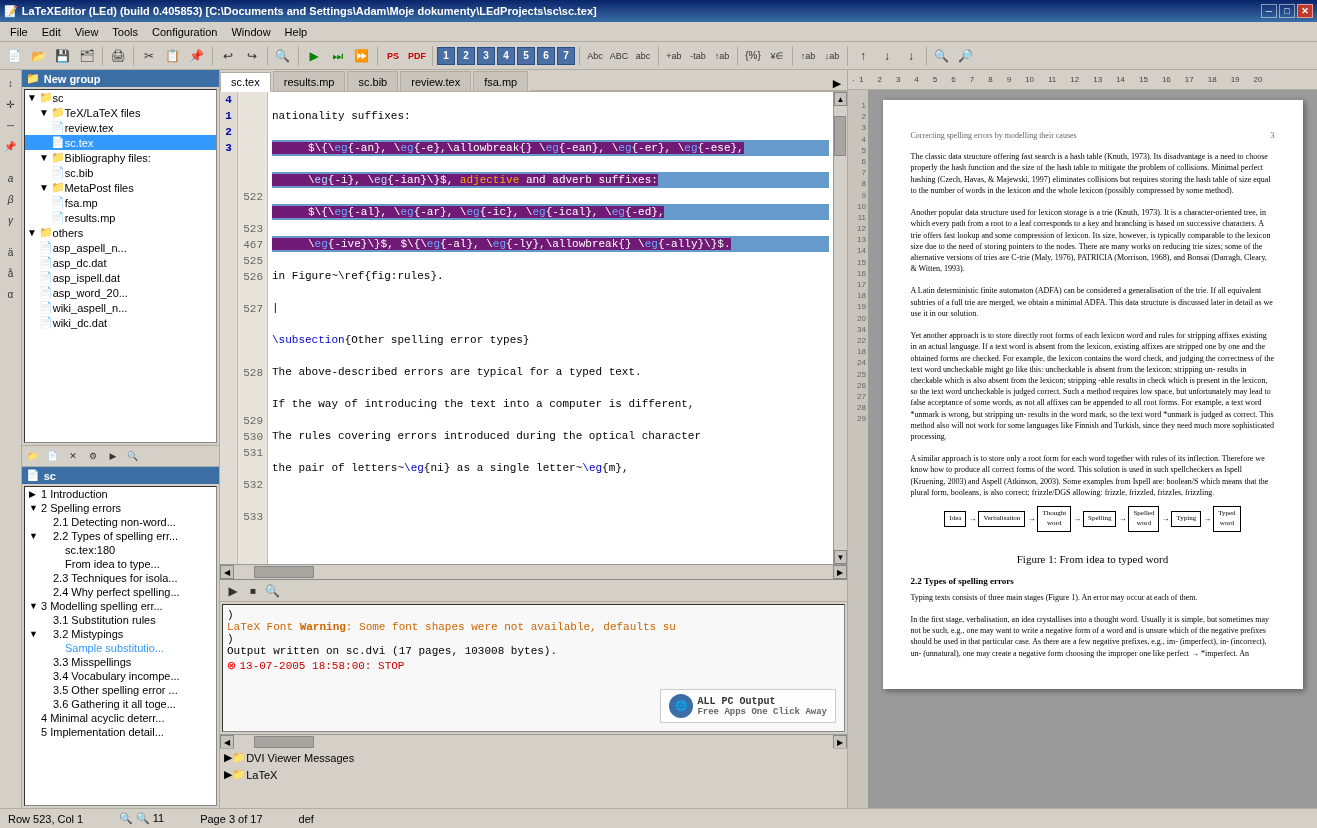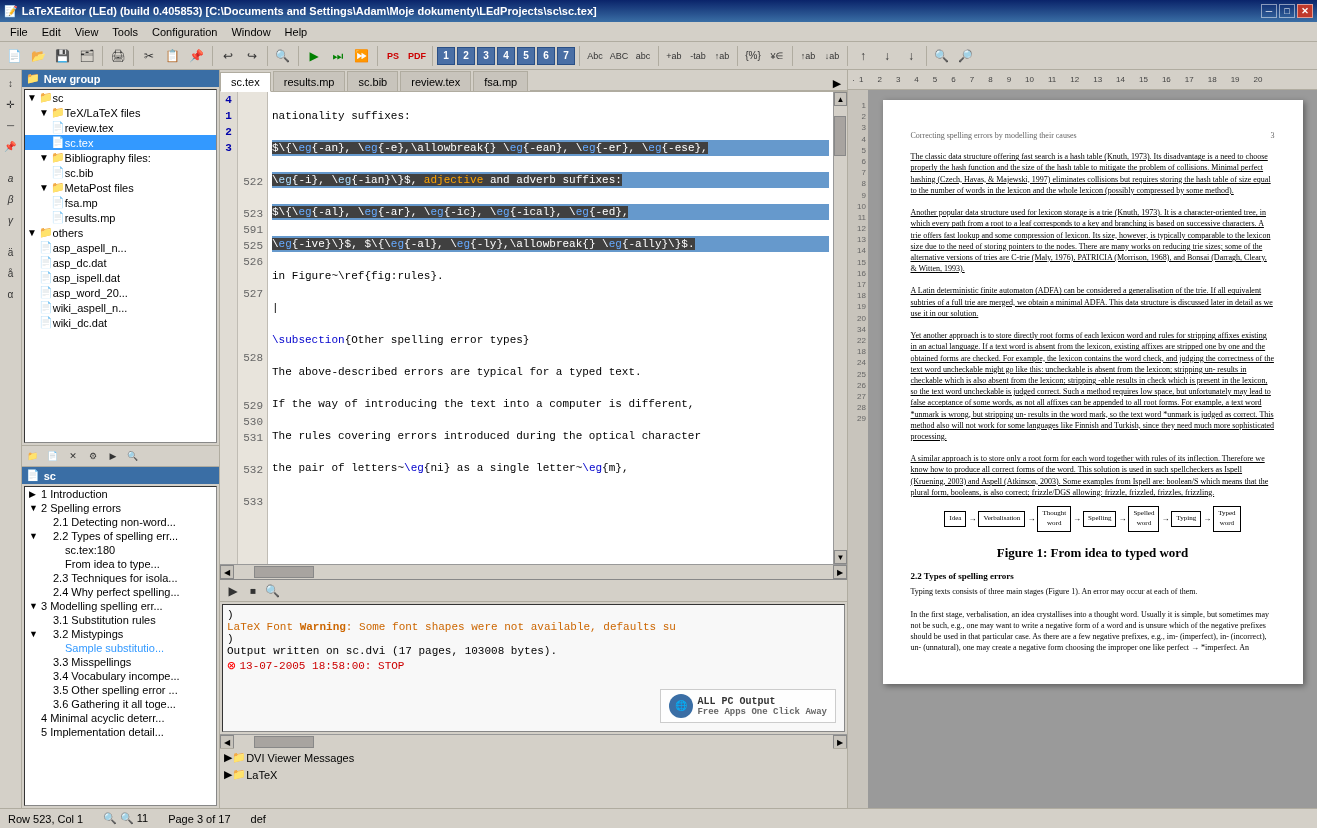--- a/index.html
+++ b/index.html
@@ -153,40 +153,40 @@
       overflow: hidden;
       background: white;
       position: relative;
       display: flex;
     }
     
     .line-numbers {
       background: #e8e4dc;
       border-right: 1px solid #c0bcb4;
       min-width: 30px;
-      padding: 2px 4px;
+      padding: 17px 4px;
       font-family: 'Courier New', monospace;
       font-size: 11px;
       line-height: 16px;
       overflow: hidden;
       color: #666;
       text-align: right;
     }
     
     .editor-text {
       flex: 1;
       overflow: auto;
       font-family: 'Courier New', monospace;
       font-size: 11px;
       line-height: 16px;
       padding: 0 4px;
       white-space: pre;
       color: #000;
     }
-    .sel-bg { background: #404040; color: white; }
+    .sel-bg { background: #701a75; color: white; padding-left: 36px; }
     #console-content {
       flex: 1;
       background: #f8f8f8;
       border: 1px inset #888;
       margin: 2px;
       overflow: auto;
       font-family: 'Courier New', monospace;
       font-size: 11px;
       padding: 4px;
     }
@@ -301,21 +301,21 @@
     }
     
     
     #status-bar {
       height: 20px;
       background: #d4d0c8;
       border-top: 1px solid #b0aca0;
       display: flex;
       align-items: center;
       padding: 0 8px;
-      gap: 20px;
+      gap: 36px;
       font-size: 11px;
     }
     
     
     .outline-item {
       display: flex;
       align-items: center;
       padding: 1px 4px;
       cursor: pointer;
       white-space: nowrap;
@@ -819,21 +819,21 @@
 
         <div class="line-numbers">
 <div class="code-line"> </div>
 <div class="code-line"> </div>
 <div class="code-line"> </div>
 <div class="code-line"> </div>
 <div class="code-line"> </div>
 <div class="code-line">522</div>
 <div class="code-line"> </div>
 <div class="code-line">523</div>
-<div class="code-line">591</div>
+<div class="code-line">467</div>
 <div class="code-line">525</div>
 <div class="code-line">526</div>
 <div class="code-line"> </div>
 <div class="code-line">527</div>
 <div class="code-line"> </div>
 <div class="code-line"> </div>
 <div class="code-line"> </div>
 <div class="code-line">528</div>
 <div class="code-line"> </div>
 <div class="code-line"> </div>
@@ -1000,21 +1000,21 @@
           <div>29</div>
       </div>
 
       <div id="pdf-content">
         <div class="pdf-page">
           <div class="pdf-page-header">
             <span>Correcting spelling errors by modelling their causes</span>
             <span>3</span>
           </div>
 
-          <div style="font-size:8px; line-height:1.4; color:#000; margin-bottom:8px;text-decoration:underline;">
+          <div style="font-size:8px; line-height:1.4; color:#000; margin-bottom:8px;">
             The classic data structure offering fast search is a hash table (Knuth, 1973). Its disadvantage is a need to choose properly the hash function and the size of the hash table to mitigate the problem of collisions. Minimal perfect hashing (Czech, Havas, &amp; Majewski, 1997) eliminates collisions but requires storing the hash table of size equal to the number of words in the lexicon and the whole lexicon (possibly compressed by some method).
             <br><br>
             Another popular data structure used for lexicon storage is a trie (Knuth, 1973). It is a character-oriented tree, in which every path from a root to a leaf corresponds to a key and branching is based on successive characters. A trie offers fast lookup and some compression of lexicon. Its size, however, is typically comparable to the lexicon size due to the need of storing pointers to the nodes. There are many works on reducing trie sizes; some of the alternative versions of tries are C-trie (Maly, 1976), PATRICIA (Morrison, 1968), and Bonsai (Darragh, Cleary, &amp; Witten, 1993).
             <br><br>
             A Latin deterministic finite automaton (ADFA) can be considered a generalisation of the trie. If all equivalent subtries of a full trie are merged, we obtain a minimal ADFA. This data structure is discussed later in detail as we use it in our solution.
             <br><br>
             Yet another approach is to store directly root forms of each lexicon word and rules for stripping affixes existing in an actual language. If a text word is absent from the lexicon, existing affixes are stripped one by one and the obtained forms are checked. For example, the lexicon contains the word check, and judging the correctness of the text word uncheckable might go like this: uncheckable is absent from the lexicon; stripping un- results in checkable which is also absent from the lexicon; stripping -able results in check which is present in the lexicon, so the text word uncheckable is judged correct. Such a method requires low space, but unfortunately may lead to false acceptance of some words, as not all affixes can be appended to all root forms. For example, a text word *unmark is wrong, but stripping un- results in the word mark, so the text word *unmark is judged as correct. This method also will not work for some languages like Finnish and Turkish, since they need much more sophisticated processing.
             <br><br>
             A similar approach is to store only a root form for each word together with rules of its inflection. Therefore we know how to produce all correct forms of the word. This solution is used in such spellcheckers as Ispell (Kruening, 2003) and Aspell (Atkinson, 2003). Some examples from Ispell are: boolean/S which means that the plural form, booleans, is also correct; frizzle/DGS allowing: frizzle, frizzled, frizzles, frizzling.
           </div>
@@ -1028,21 +1028,21 @@
               <div class="pdf-box">Thought<br>word</div>
               <span class="pdf-arrow">→</span>
               <div class="pdf-box">Spelling</div>
               <span class="pdf-arrow">→</span>
               <div class="pdf-box">Spelled<br>word</div>
               <span class="pdf-arrow">→</span>
               <div class="pdf-box">Typing</div>
               <span class="pdf-arrow">→</span>
               <div class="pdf-box">Typed<br>word</div>
             </div>
-            <div style="font-size:13px; margin-top:12px;font-weight:bold;">Figure 1: From idea to typed word</div>
+            <div style="font-size:11px; margin-top:20px;">Figure 1: From idea to typed word</div>
           </div>
 
           <div class="pdf-section-title">2.2   Types of spelling errors</div>
 
           <div style="font-size:8px; line-height:1.4;">
             Typing texts consists of three main stages (Figure 1). An error may occur at each of them.
             <br><br>
             In the first stage, verbalisation, an idea crystallises into a thought word. Usually it is simple, but sometimes may not be such, e.g., one may want to write a negative form of a word and is unsure which of the negative prefixes should be used in that particular case. As there are a few negative prefixes, e.g., im- (imperfect), in- (incorrect), un- (unnatural), one may create a negative form choosing the improper one like perfect → *imperfect. An
           </div>
         </div>

